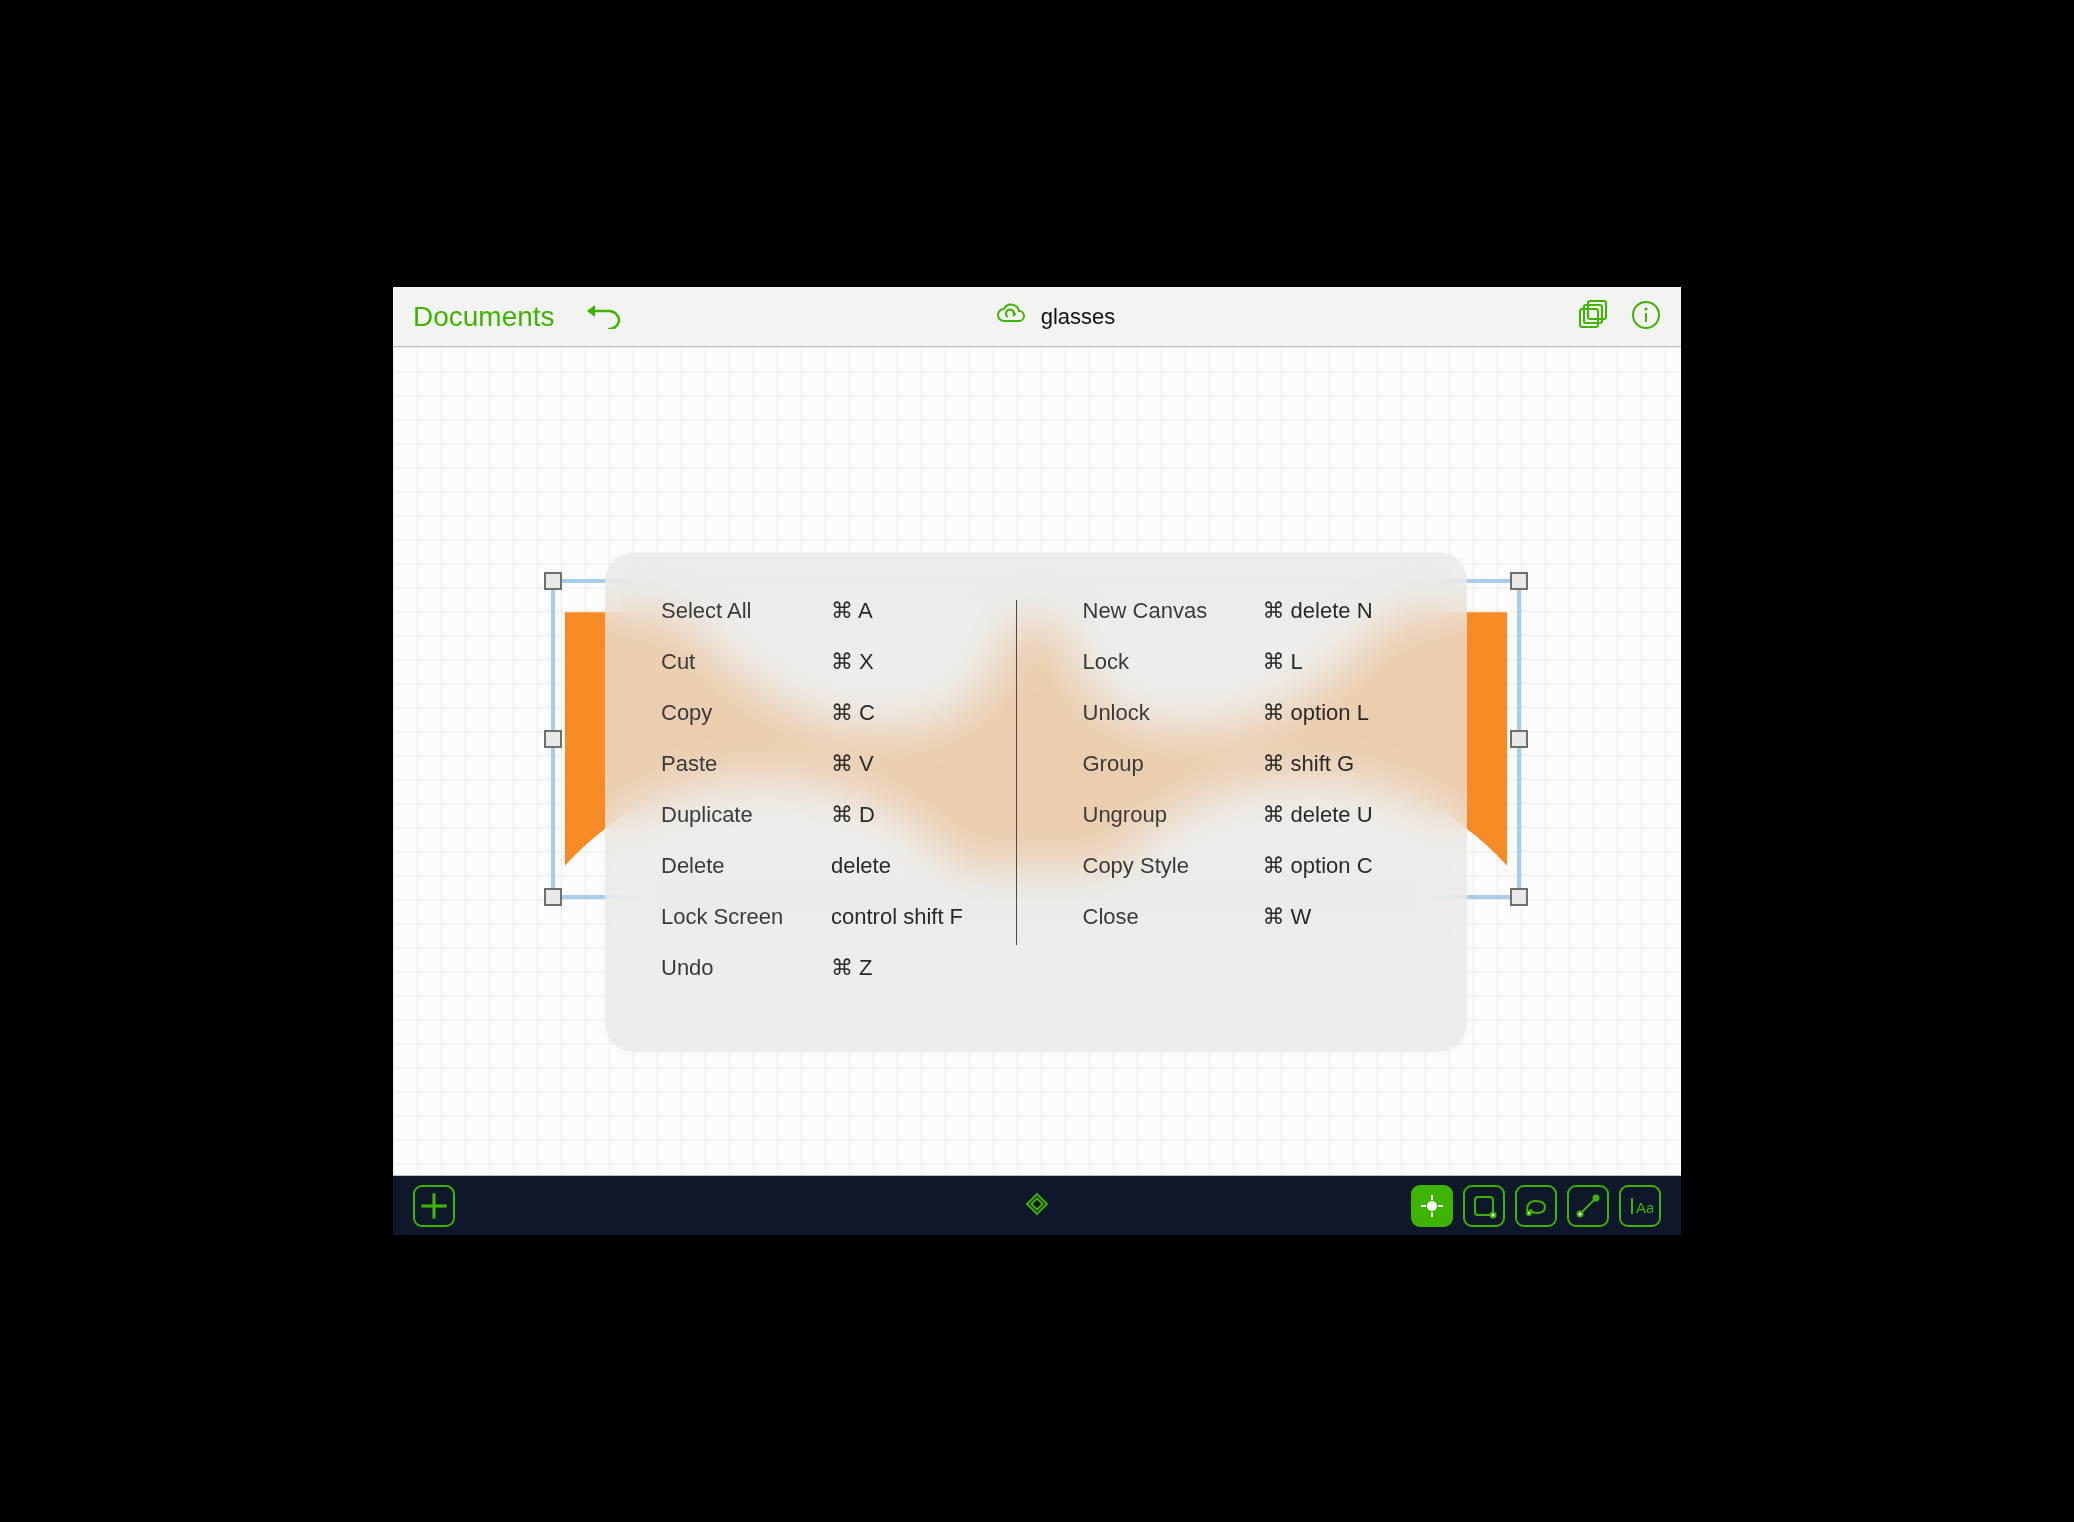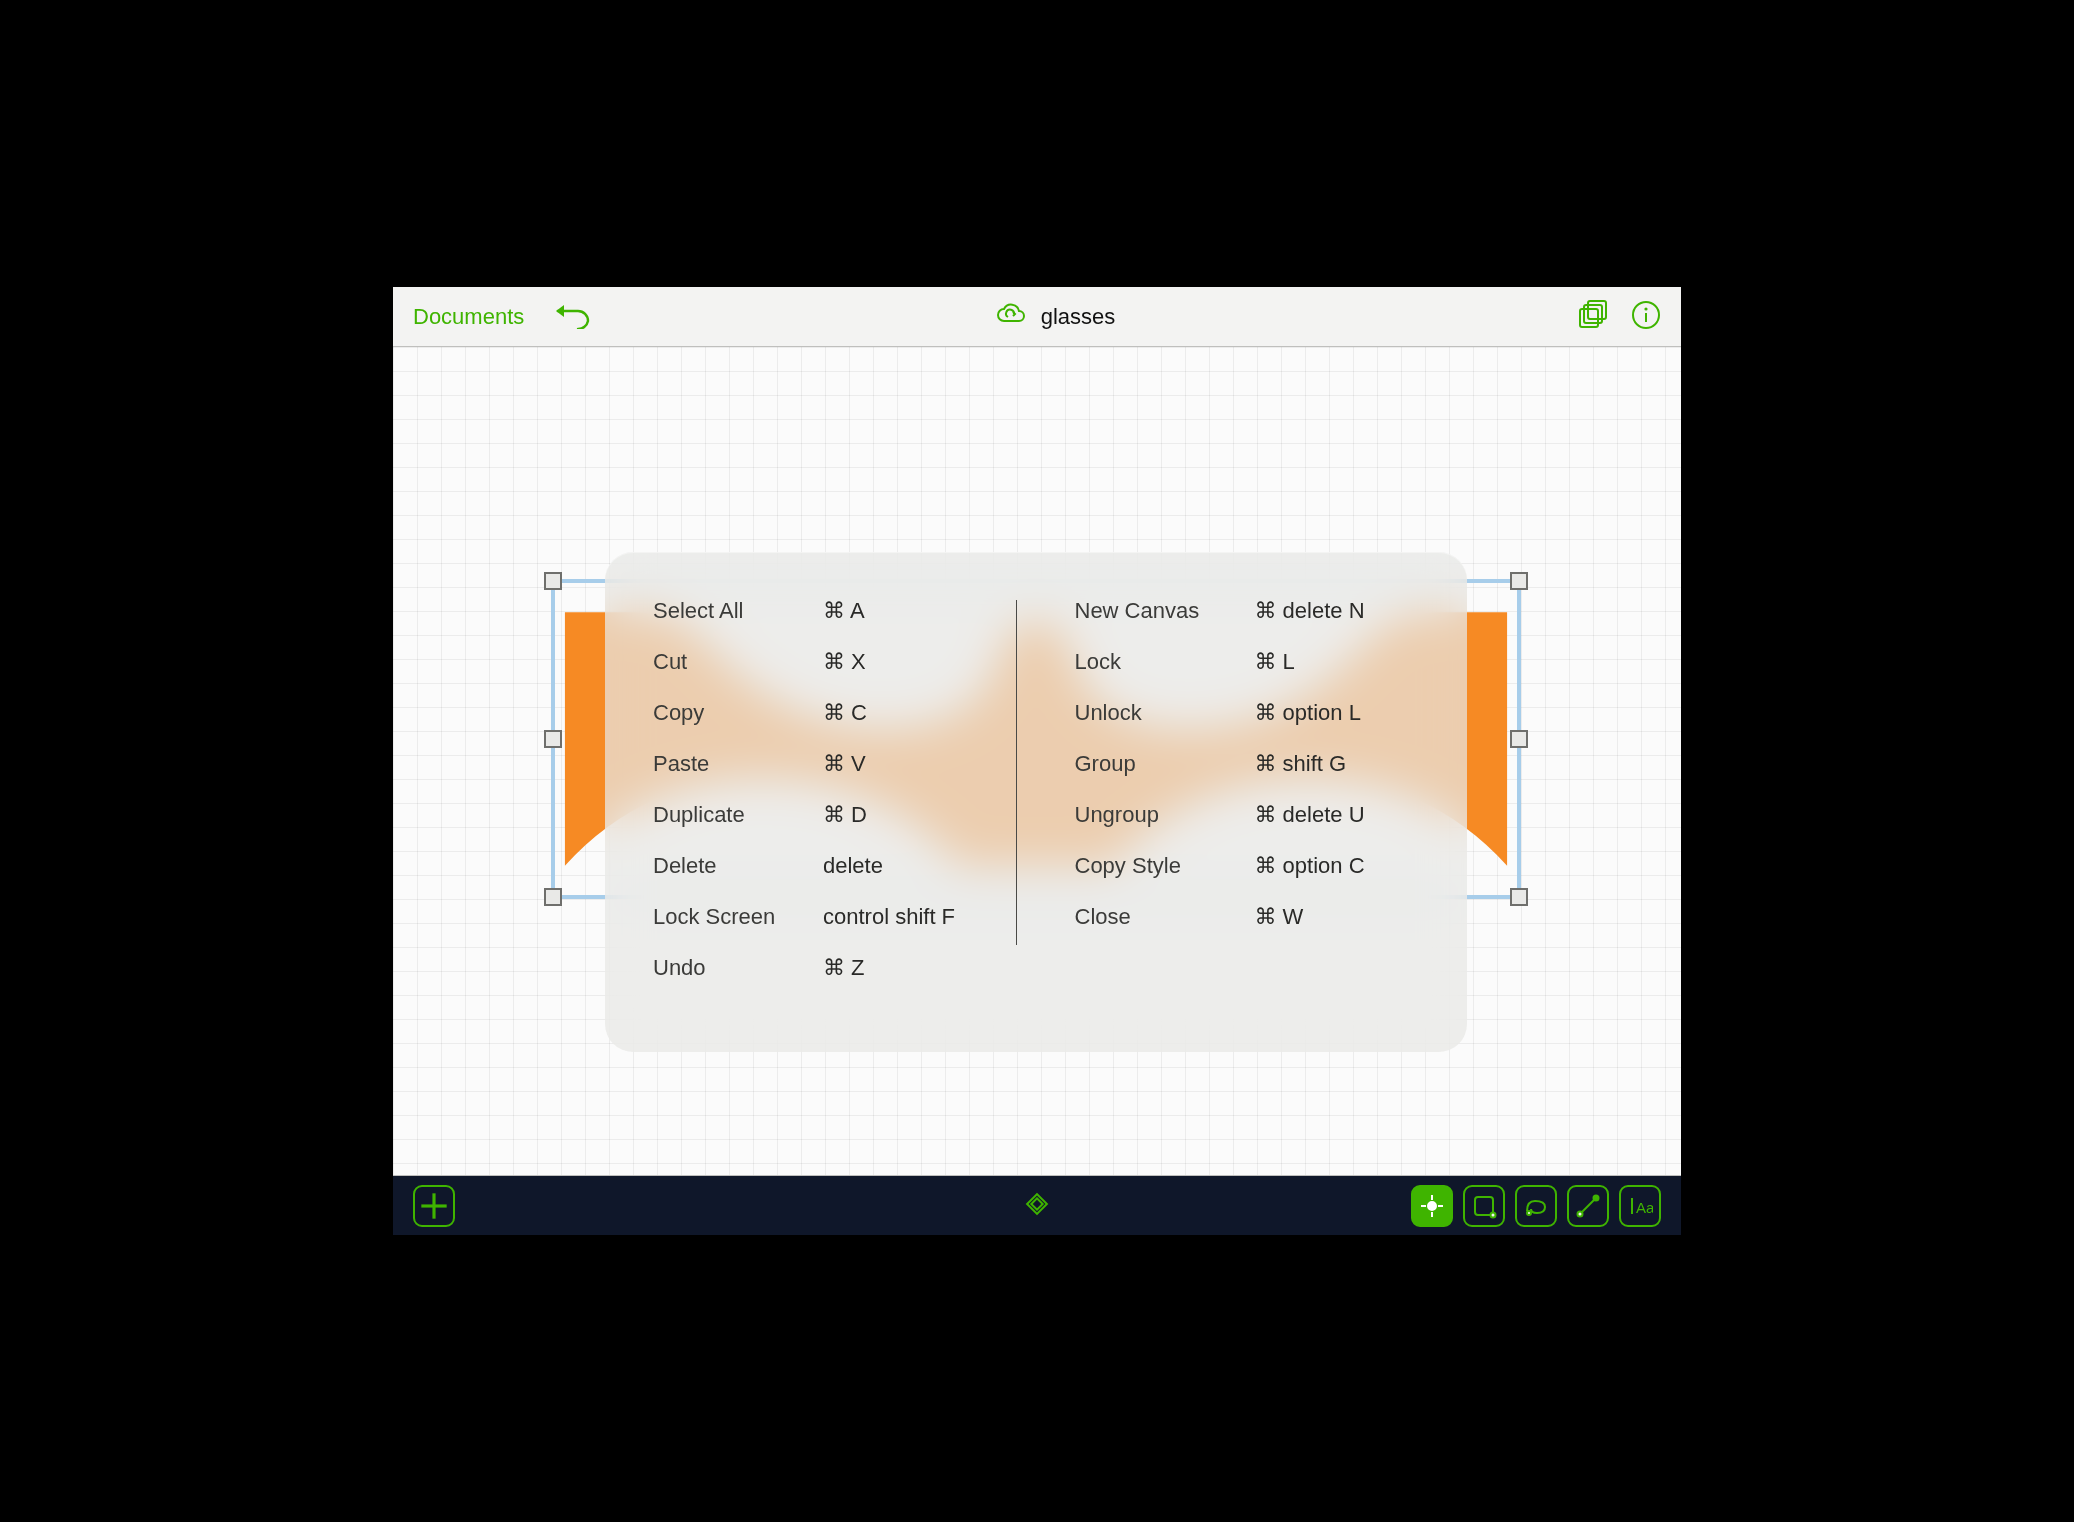--- a/index.html
+++ b/index.html
@@ -32,21 +32,21 @@
   .topbar .left { display: flex; align-items: center; gap: 28px; }
   .topbar .center {
     position: absolute; left: 0; right: 0;
     display: flex; align-items: center; justify-content: center; gap: 14px;
     pointer-events: none;
     margin-left: 36px;
   }
   .topbar .center > * { pointer-events: auto; }
   .topbar .right { margin-left: auto; display: flex; align-items: center; gap: 24px; }
   .green { color: #3fb400; }
-  .doc-link { font-size: 22px; font-weight: 400; }
+  .doc-link { font-size: 28px; font-weight: 400; }
   .undo-icon svg { width: 40px; height: 28px; }
   .title-text { font-size: 22px; color: #111; font-weight: 500; }
   .cloud-icon svg { width: 32px; height: 28px; }
   .copies-icon svg { width: 30px; height: 30px; }
   .info-icon svg { width: 30px; height: 30px; }
 
   
   .canvas-wrap {
     position: absolute;
     top: 60px; bottom: 60px; left: 0; right: 0;
@@ -99,20 +99,21 @@
     -webkit-backdrop-filter: blur(22px);
     box-shadow: 0 1px 0 rgba(255,255,255,0.4) inset;
     display: flex;
     padding: 46px 48px 40px 48px;
   }
   .col {
     flex: 1;
     display: flex;
     flex-direction: column;
     gap: 25px;
+    margin-left: 8px;
   }
   .col.left-col { padding-right: 18px; }
   .col.right-col { padding-left: 58px; }
   .divider {
     width: 1px;
     background: #4a4a47;
     align-self: stretch;
     margin-top: 2px;
     height: 345px;
   }

